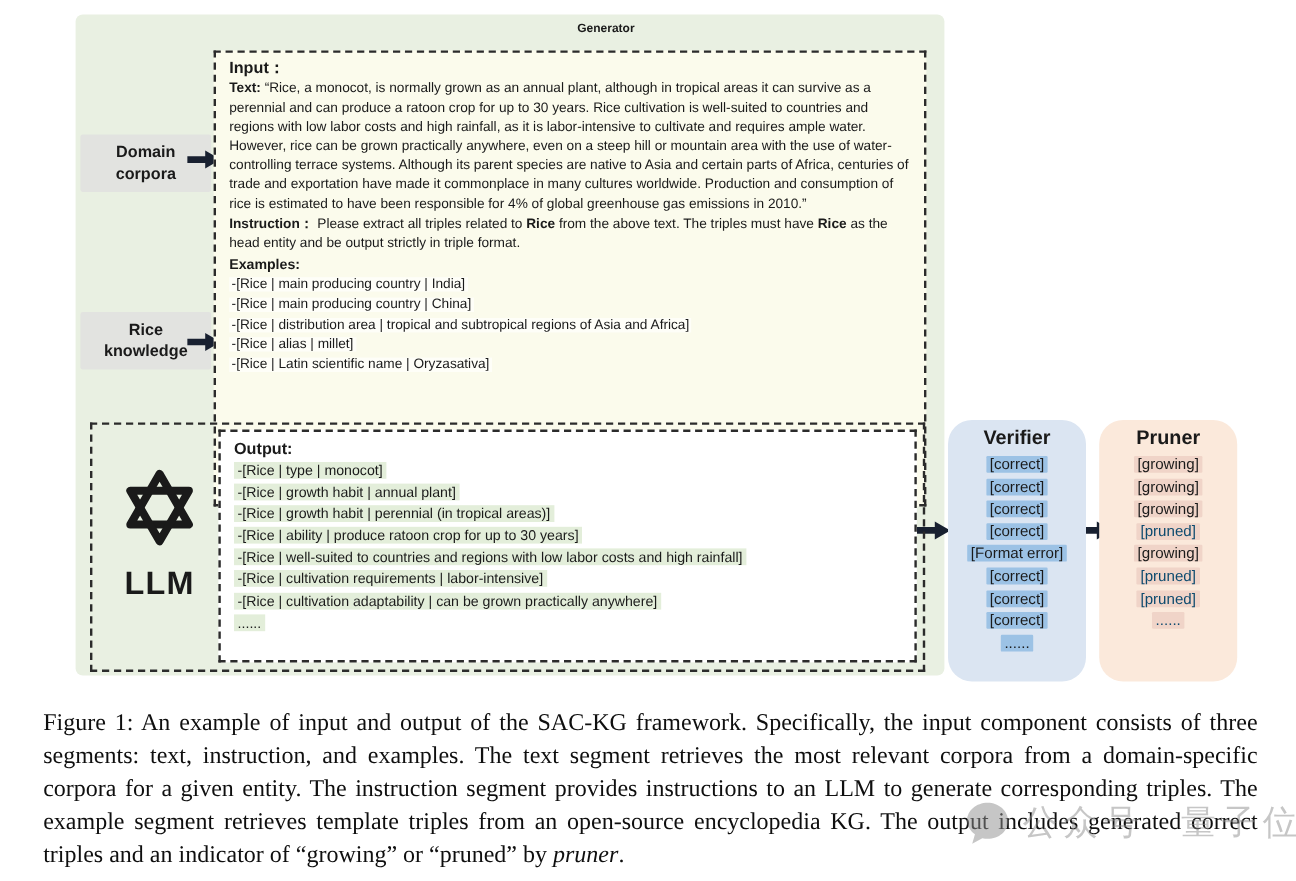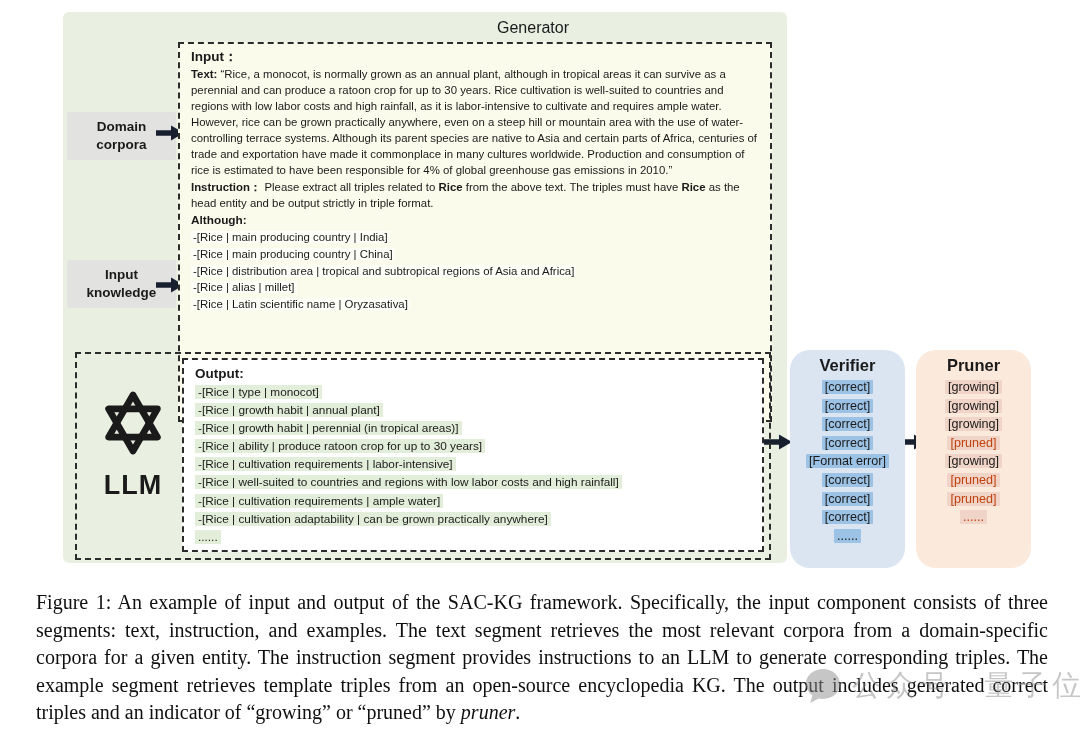--- a/index.html
+++ b/index.html
@@ -2,21 +2,21 @@
 <html><head>
 <meta charset="utf-8">
 <style>
   html,body{margin:0;padding:0;background:#fff;}
   .page{position:relative;width:1080px;height:734px;background:#ffffff;
         font-family:"Liberation Sans",sans-serif;color:#1a1a1a;overflow:hidden;}
 
   
   .gen-box{position:absolute;left:63px;top:12px;width:724px;height:551px;
            background:#e9f0e2;border-radius:6px;}
-  .gen-title{position:absolute;left:497px;top:19px;font-weight:400;font-size:16px;}
+  .gen-title{position:absolute;left:481px;top:19px;font-weight:700;font-size:10px;}
 
   
   .src{position:absolute;left:67px;width:109px;height:48px;background:#e2e3e0;
        display:flex;align-items:center;justify-content:flex-end;text-align:center;
        font-weight:700;font-size:13.5px;line-height:1.3;border-radius:2px;padding:0 6px;box-sizing:border-box;}
   #src-domain{top:112px;} #src-open{top:260px;}
 
   
   .arr{position:absolute;}
   .arr polygon{fill:#182030;}
@@ -51,21 +51,21 @@
   
   .panel{position:absolute;top:350px;width:115px;height:218px;border-radius:20px;text-align:center;}
   #verifier{left:790px;background:#dbe5f2;}
   #pruner{left:916px;background:#fbe9db;}
   .panel-title{font-weight:700;font-size:16.5px;padding-top:6px;}
   .rows{margin-top:3px;text-align:center;}
   .row{line-height:18.6px;font-size:12.6px;}
   #verifier .chip{background:#9cc2e5;padding:0 3px;border-radius:1px;}
   #pruner .chip{background:#f0d4c8;padding:0 3px;border-radius:1px;}
   #pruner .chip:empty{background:transparent;padding:0;}
-  .row.muted .chip{color:#c2410c;}
+  .row.muted .chip{color:#0c4a6e;}
 
   
   .caption{position:absolute;left:36px;top:589px;width:1012px;
            font-family:"Liberation Serif",serif;font-size:20px;line-height:27.6px;
            text-align:justify;color:#0f0f0f;}
 
   
   .watermark{position:absolute;left:804px;top:666px;display:flex;align-items:center;
              gap:10px;opacity:.5;color:#8f8f8f;z-index:3;}
   .wm-text{font-size:29px;letter-spacing:5px;word-spacing:16px;white-space:nowrap;
@@ -76,21 +76,21 @@
 
 <div class="page">
 
   <div class="gen-box"></div>
   <div class="gen-title">Generator</div>
 
   <div class="src" id="src-domain">
     <span>Domain corpora</span>
   </div>
   <div class="src" id="src-open">
-    <span>Input knowledge</span>
+    <span>Rice knowledge</span>
   </div>
 
   <svg class="arr" id="arr-domain" width="29" height="16">
     <polygon points="0,5.2 15,5.2 15,0.5 28,8 15,15.5 15,10.8 0,10.8"></polygon>
     </svg>
   <svg class="arr" id="arr-open" width="29" height="16">
     <polygon points="0,5.2 15,5.2 15,0.5 28,8 15,15.5 15,10.8 0,10.8"></polygon>
     </svg>
   <svg class="arr" id="arr-down" width="17" height="23">
     <polygon points="5.3,0 11.7,0 11.7,11 17,11 8.5,22 0,11 5.3,11"></polygon>
@@ -99,21 +99,21 @@
     <polygon points="0,5.2 15,5.2 15,0.5 28,8 15,15.5 15,10.8 0,10.8"></polygon>
     </svg>
   <svg class="arr" id="arr-vp" width="29" height="16">
     <polygon points="0,5.2 15,5.2 15,0.5 28,8 15,15.5 15,10.8 0,10.8"></polygon>
     </svg>
 
   <div class="input-box">
     <div class="inp-heading">Input：</div>
     <p class="para"><span class="b">Text: </span><span>“Rice, a monocot, is normally grown as an annual plant, although in tropical areas it can survive as a perennial and can produce a ratoon crop for up to 30 years. Rice cultivation is well-suited to countries and regions with low labor costs and high rainfall, as it is labor-intensive to cultivate and requires ample water. However, rice can be grown practically anywhere, even on a steep hill or mountain area with the use of water-controlling terrace systems. Although its parent species are native to Asia and certain parts of Africa, centuries of trade and exportation have made it commonplace in many cultures worldwide. Production and consumption of rice is estimated to have been responsible for 4% of global greenhouse gas emissions in 2010.”</span></p>
     <p class="para"><span class="b">Instruction：</span><span> Please extract all triples related to </span><span class="b">Rice</span><span> from the above text. The triples must have </span><span class="b">Rice</span><span> as the head entity and be output strictly in triple format.</span></p>
-    <div class="examples-heading">Although:</div>
+    <div class="examples-heading">Examples:</div>
     <div>
 
     <div class="ex-line"><span class="chip">-[Rice | main producing country | India]</span></div>
         <div class="ex-line"><span class="chip">-[Rice | main producing country | China]</span></div>
         <div class="ex-line"><span class="chip">-[Rice | distribution area | tropical and subtropical regions of Asia and Africa]</span></div>
         <div class="ex-line"><span class="chip">-[Rice | alias | millet]</span></div>
         <div class="ex-line"><span class="chip">-[Rice | Latin scientific name | Oryzasativa]</span></div>
       </div>
   </div>
 
@@ -129,23 +129,22 @@
   </div>
 
   <div class="output-box">
     <div class="out-heading">Output:</div>
     <div>
 
     <div class="out-line"><span class="chip">-[Rice | type | monocot]</span></div>
         <div class="out-line"><span class="chip">-[Rice | growth habit | annual plant]</span></div>
         <div class="out-line"><span class="chip">-[Rice | growth habit | perennial (in tropical areas)]</span></div>
         <div class="out-line"><span class="chip">-[Rice | ability | produce ratoon crop for up to 30 years]</span></div>
+        <div class="out-line"><span class="chip">-[Rice | well-suited to countries and regions with low labor costs and high rainfall]</span></div>
         <div class="out-line"><span class="chip">-[Rice | cultivation requirements | labor-intensive]</span></div>
-        <div class="out-line"><span class="chip">-[Rice | well-suited to countries and regions with low labor costs and high rainfall]</span></div>
-        <div class="out-line"><span class="chip">-[Rice | cultivation requirements | ample water]</span></div>
         <div class="out-line"><span class="chip">-[Rice | cultivation adaptability | can be grown practically anywhere]</span></div>
         <div class="out-line"><span class="chip">......</span></div>
       </div>
   </div>
 
   <div class="panel" id="verifier">
     <div class="panel-title">Verifier</div>
     <div class="rows">
 
     <div class="row"><span class="chip">[correct]</span></div>

